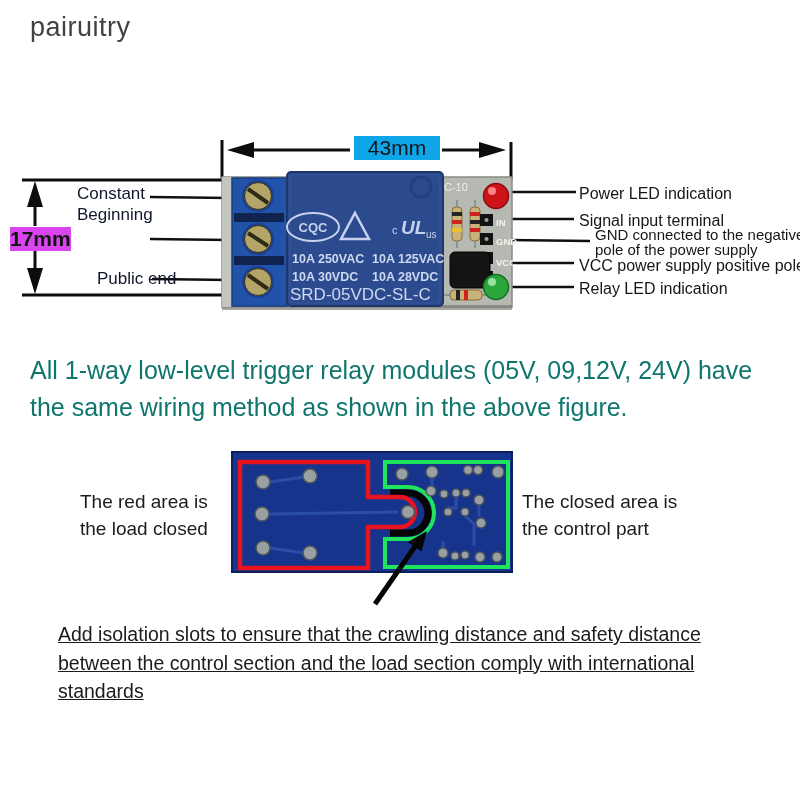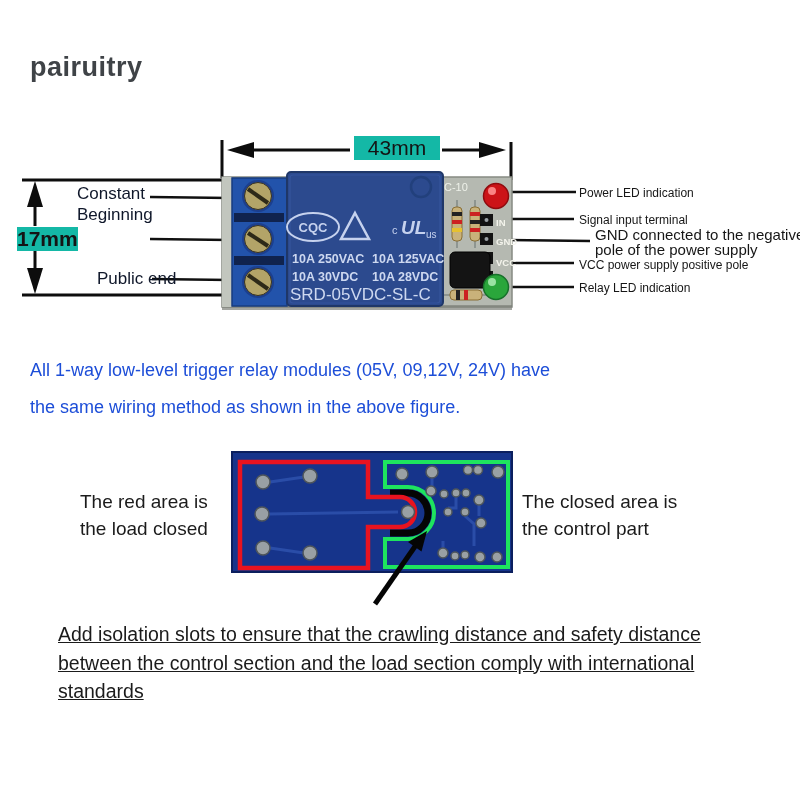--- a/index.html
+++ b/index.html
@@ -1,27 +1,27 @@
 <!DOCTYPE html>
 <html><head>
 <meta charset="utf-8">
 <style>
   html,body{margin:0;padding:0;background:#ffffff;}
   #stage{
     position:relative;width:800px;height:800px;background:#ffffff;overflow:hidden;
     font-family:"Liberation Sans",sans-serif;color:#161616;
   }
   .abs{position:absolute;}
-  .logo{font-size:27px;font-weight:700;color:#3f4347;letter-spacing:.5px;margin-top:40px;}
+  .logo{font-size:27px;font-weight:400;color:#3f4347;letter-spacing:.5px;}
   .dimlabel{font-size:21px;color:#141414;font-weight:500;}
   .dimlabel.bold{font-weight:700;}
   .lbl{font-size:17px;line-height:21px;color:#0f172a;}
-  .rlbl{font-size:12px;line-height:19px;color:#161616;white-space:nowrap;}
+  .rlbl{font-size:16px;line-height:19px;color:#161616;white-space:nowrap;}
   .rlbl.small{font-size:15px;line-height:15px;}
-  .headline{font-size:18px;line-height:37px;color:#1d4ed8;white-space:nowrap;}
+  .headline{font-size:25px;line-height:37px;color:#0f766e;white-space:nowrap;}
   .note{font-size:19px;line-height:27px;color:#1b1b1b;}
   .footer{font-size:19.5px;line-height:28.5px;color:#1b1b1b;white-space:nowrap;}
   svg text{font-family:"Liberation Sans",sans-serif;}
 </style>
 </head>
 <body>
 
 <div id="stage">
 
   <div class="abs logo" style="left:30px;top:12px;">pairuitry</div>
@@ -151,22 +151,22 @@
           <circle cx="492" cy="191" r="4" fill="#ff9090" opacity="0.9"></circle>
         </g>
         <g>
           <circle cx="496" cy="287" r="12.5" fill="#2aa63b" stroke="#17702a" stroke-width="1.5"></circle>
           <circle cx="492" cy="282" r="4" fill="#a6eaae" opacity="0.9"></circle>
         </g>
       </g>
     </g>
   </svg>
 
-  <div class="abs dimlabel" style="left:354px;top:136px;width:86px;text-align:center;background:#14b8a6;">43mm</div>
-  <div class="abs dimlabel bold" style="left:17px;top:227px;background:#14b8a6;">17mm</div>
+  <div class="abs dimlabel" style="left:354px;top:136px;width:86px;text-align:center;background:#0ea5e9;">43mm</div>
+  <div class="abs dimlabel bold" style="left:10px;top:227px;background:#d946ef;">17mm</div>
 
   <div class="abs lbl" style="left:77px;top:183px;">
     <div>Constant</div>
     <div>Beginning</div>
   </div>
   <div class="abs lbl" style="left:77px;top:268px;margin-left:20px;">
     <div>Public end</div>
   </div>
 
   <div class="abs rlbl" style="left:579px;top:184px;">Power LED indication</div>

